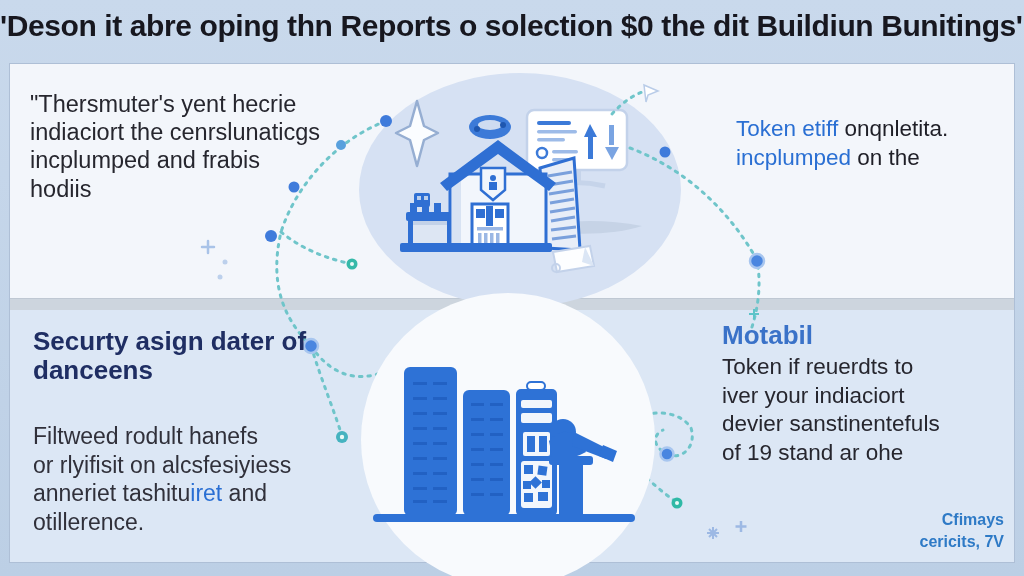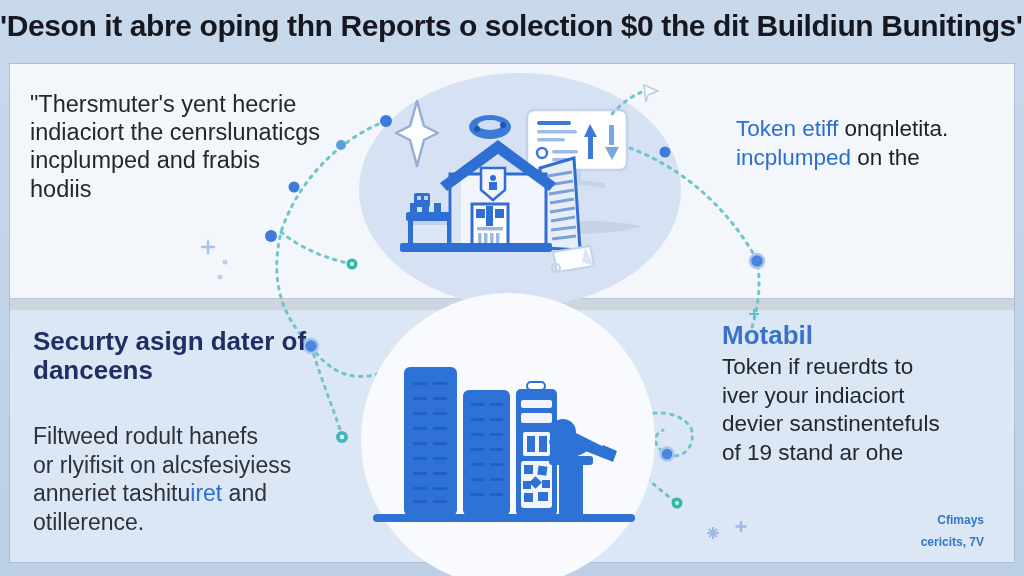--- a/index.html
+++ b/index.html
@@ -14,21 +14,21 @@
   svg.art{position:absolute;left:0;top:0;width:1024px;height:576px;pointer-events:none;}
   .tb{position:absolute;}
   .ln{display:block;white-space:pre;}
   .tl{left:30px;top:90px;font-size:23.5px;line-height:28.2px;color:#26262e;}
   .tr{left:736px;top:115px;font-size:22.5px;line-height:28.6px;color:#1f1f27;}
   .blue{color:#2a6fd3;}
   .blh{left:33px;top:327px;font-size:26px;line-height:29px;font-weight:700;color:#1f2e63;}
   .blb{left:33px;top:406px;font-size:23px;line-height:28.7px;color:#30303a;margin-top:16px;}
   .brh{left:722px;top:320px;font-size:26px;font-weight:700;color:#3a72c8;}
   .brb{left:722px;top:353px;font-size:22.5px;line-height:28.6px;color:#26262e;}
-  .corner{right:40px;top:509px;text-align:right;font-size:12px;line-height:22px;font-weight:700;color:#2e7ac6;}
+  .corner{right:20px;top:509px;text-align:right;font-size:16px;line-height:22px;font-weight:700;color:#2e7ac6;}
 </style>
 </head>
 <body>
 
 <div class="stage">
 
   <div class="title">'Deson it abre oping thn Reports o solection $0 the dit Buildiun Bunitings'</div>
 
   <div class="panel">
     <div class="sec-top"></div>

